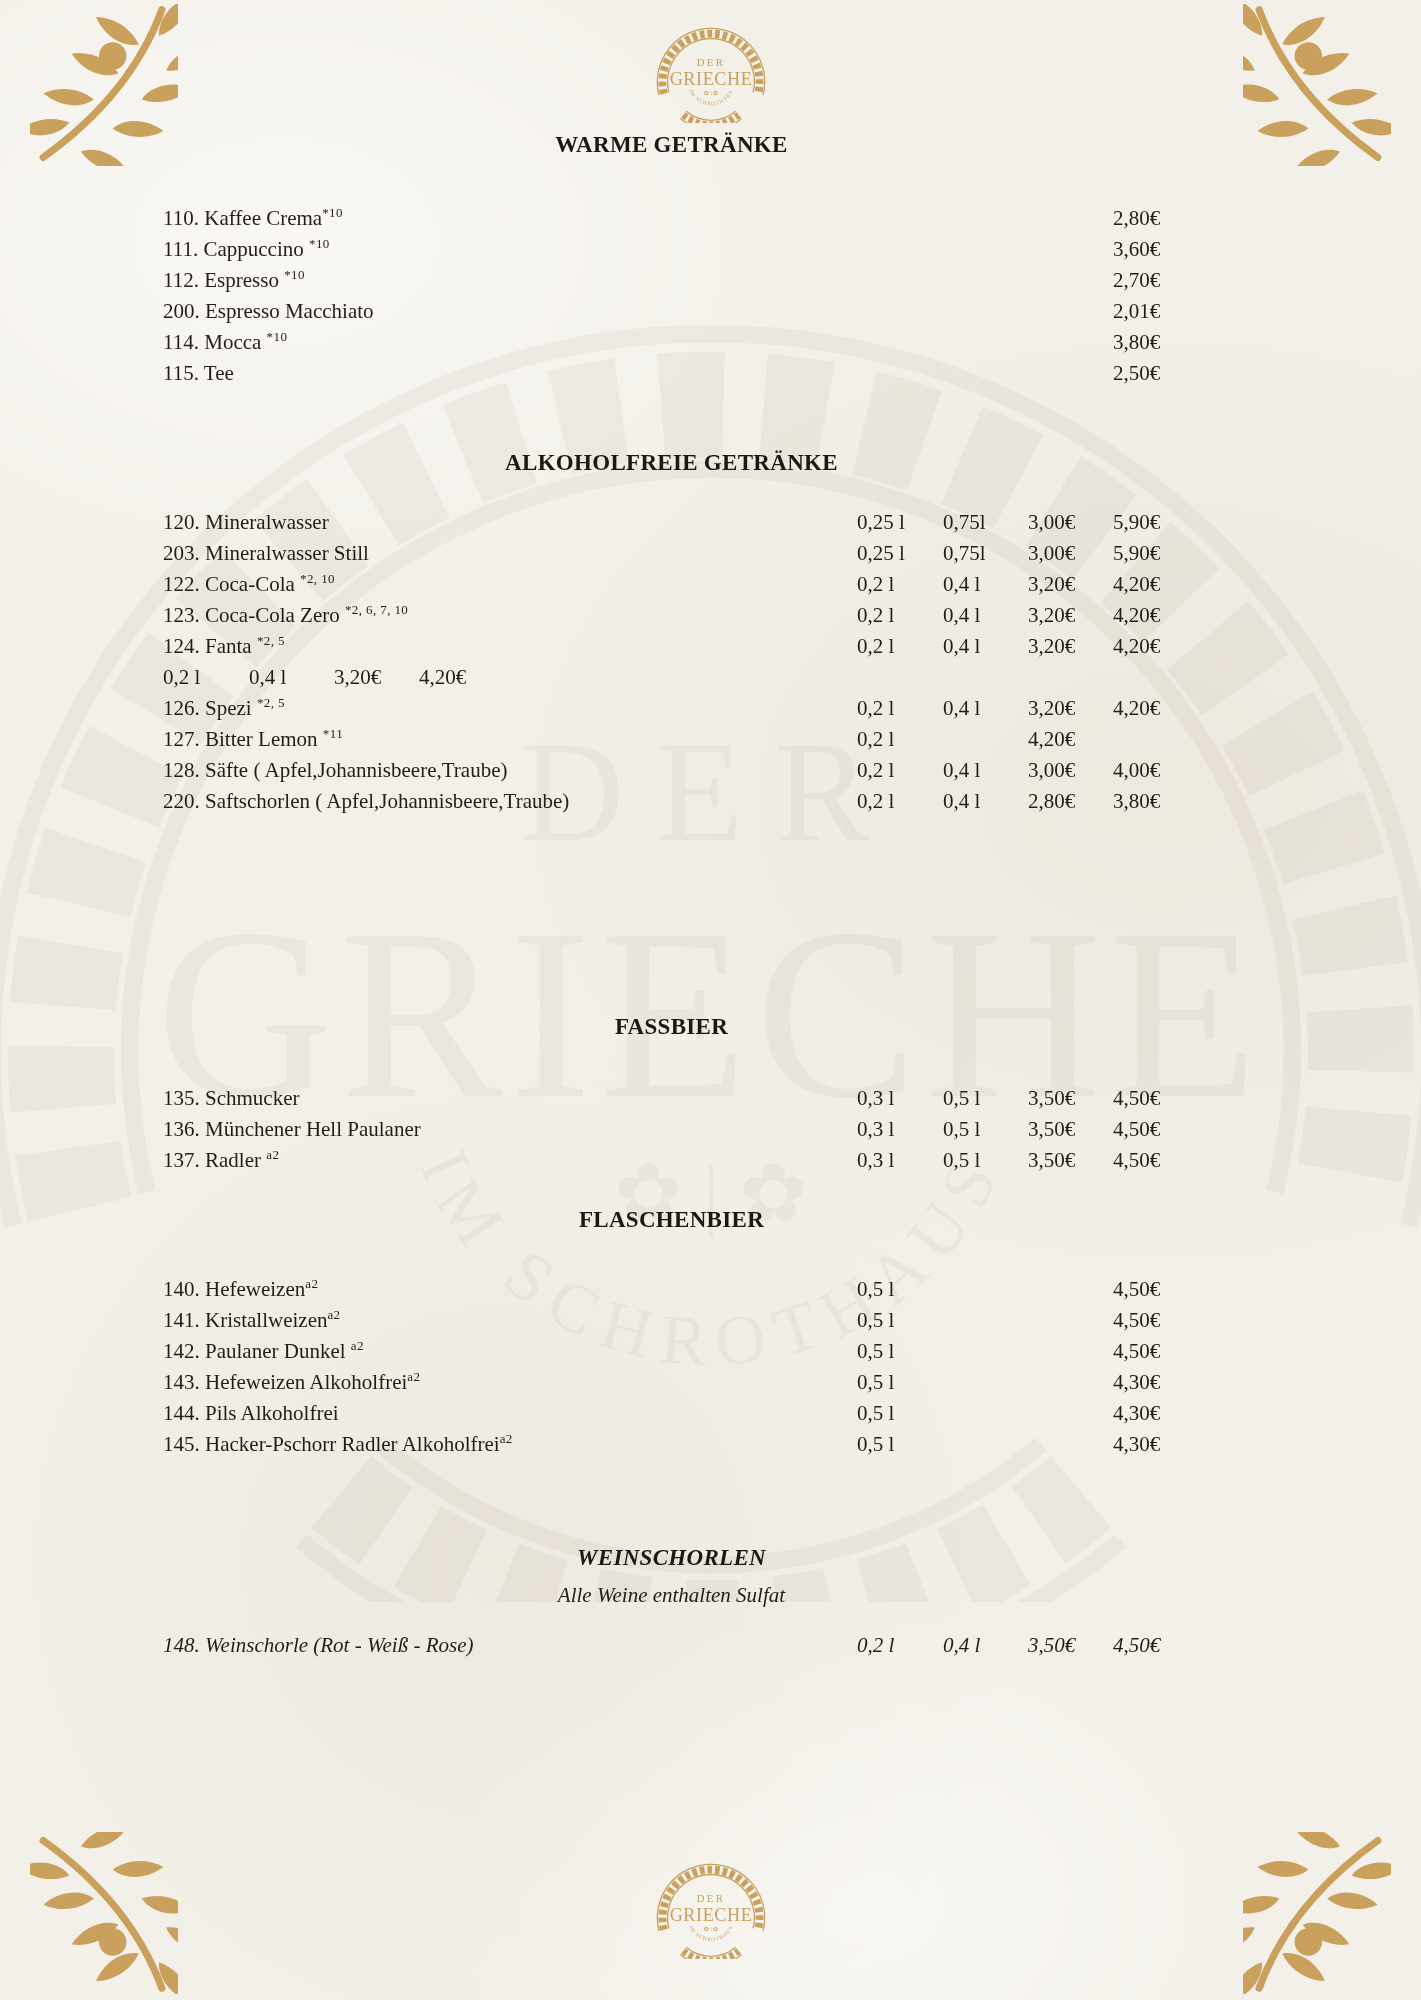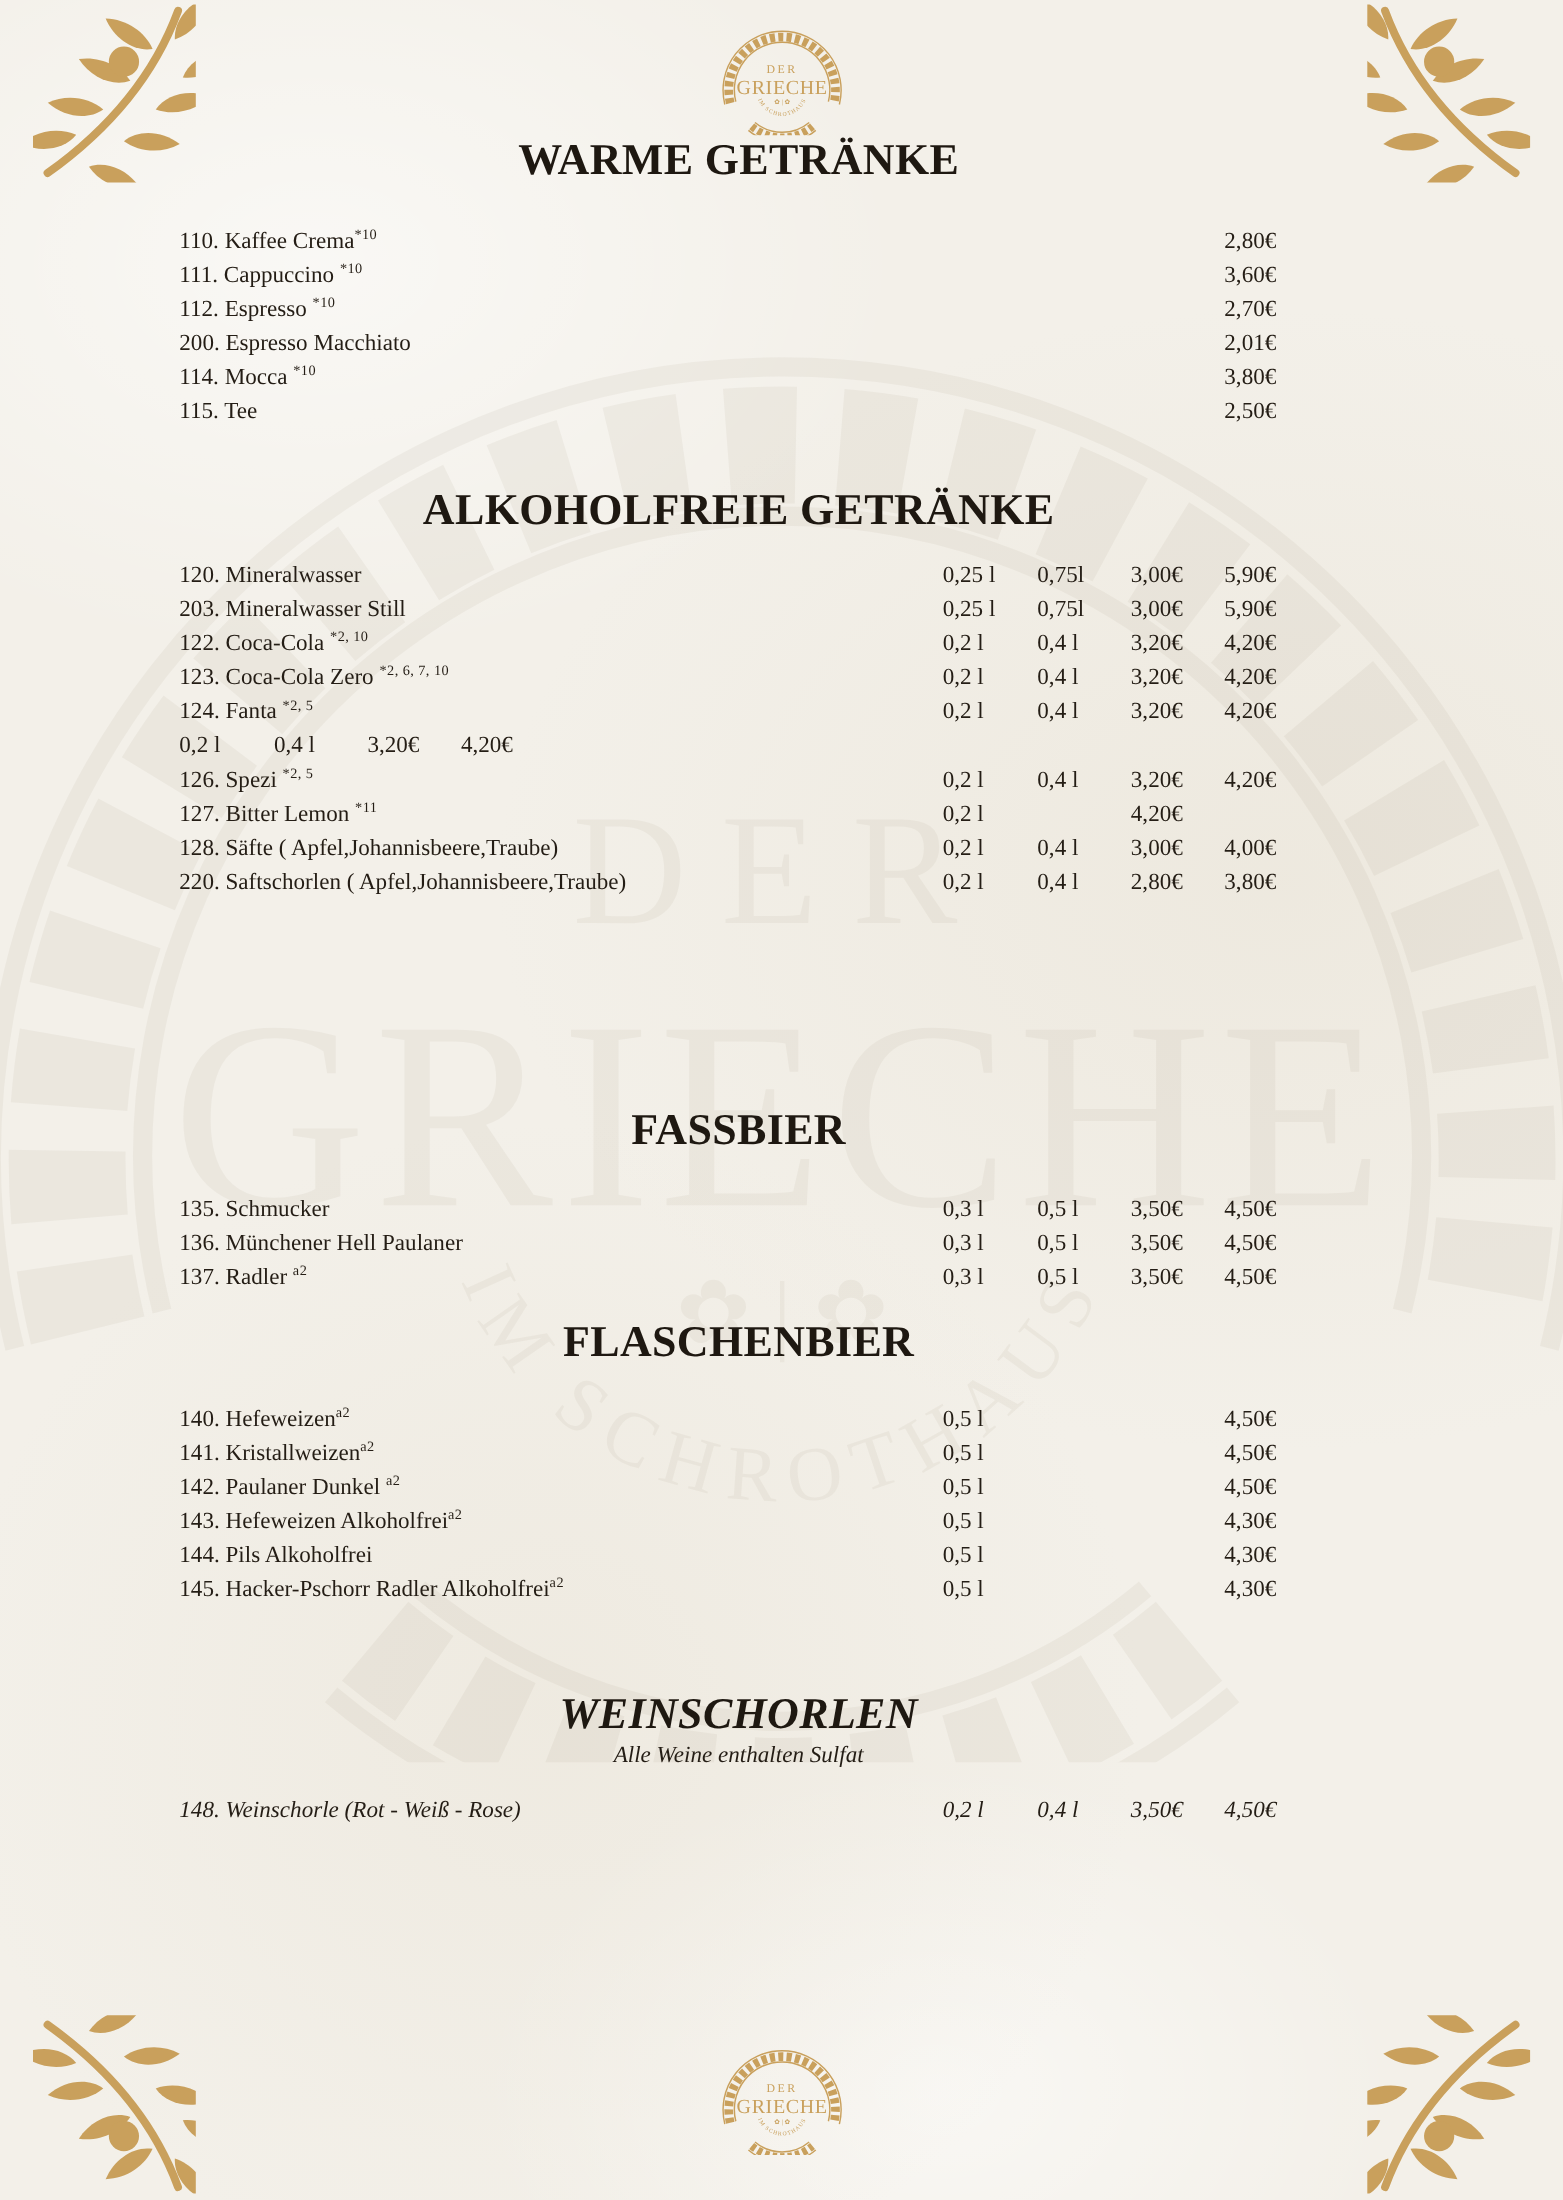--- a/index.html
+++ b/index.html
@@ -35,21 +35,21 @@
   .corner.bl{left:30px;bottom:6px;transform:scaleY(-1);}
   .corner.br{right:30px;bottom:6px;transform:scale(-1,-1);}
   
   .logo-top{position:relative;width:112px;margin:26px auto 0 auto;}
   .logo-top svg,.logo-bottom svg{width:100%;height:auto;display:block;}
   .logo-bottom{position:absolute;top:1862px;left:50%;transform:translateX(-50%);width:112px;}
   
   .content{position:relative;padding:0 241px 0 163px;}
   .section-title{
     margin:0;text-align:center;
-    font-size:40px;font-weight:bold;line-height:36px;
+    font-size:23px;font-weight:bold;line-height:36px;
     letter-spacing:.3px;color:#1e1811;
   }
   .section-subtitle{
     text-align:center;font-size:21px;line-height:31px;margin-top:4px;color:#241d15;
   }
   .item-list{margin-top:34px;}
   .sec-warme{margin-top:4px;}
   .sec-warme .item-list{margin-top:40px;}
   .sec-alkoholfrei{margin-top:56px;}
   .sec-alkoholfrei .item-list{margin-top:26px;}

